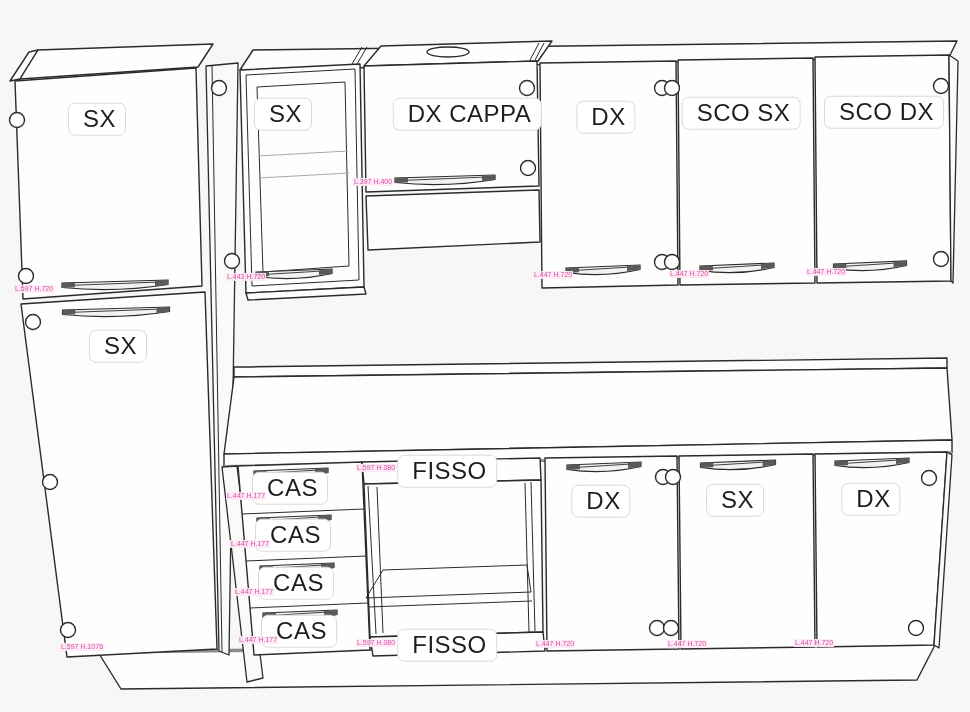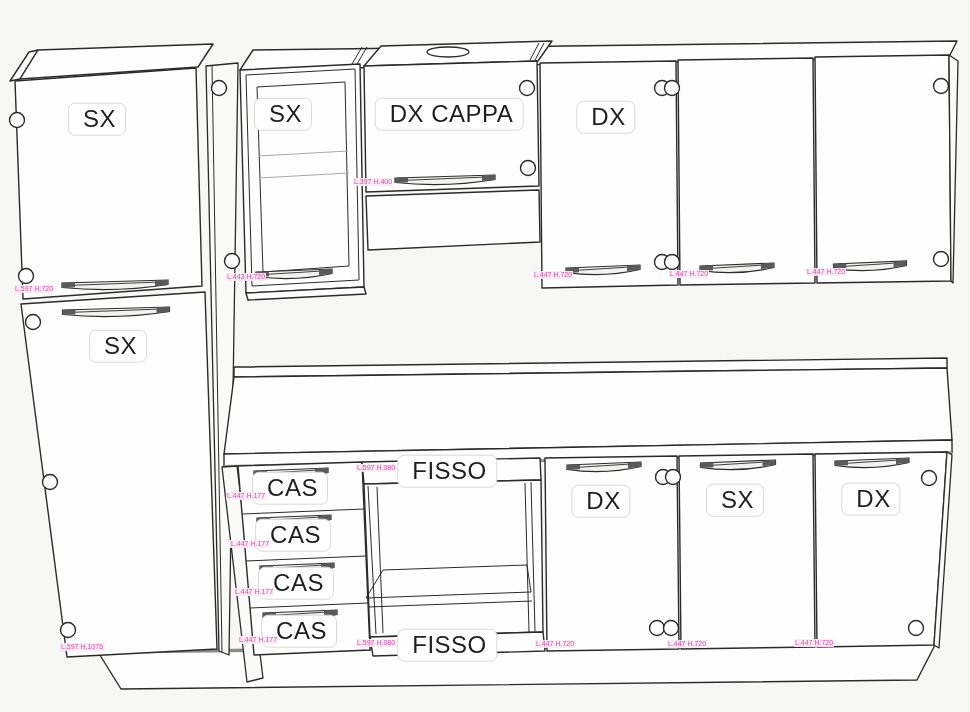--- a/index.html
+++ b/index.html
@@ -167,22 +167,24 @@
         <circle cx="673" cy="477" r="7.5" fill="#ffffff" stroke="#2b2b2b" stroke-width="1.4"></circle>
         <circle cx="657" cy="628" r="7.5" fill="#ffffff" stroke="#2b2b2b" stroke-width="1.4"></circle>
         <circle cx="671" cy="628" r="7.5" fill="#ffffff" stroke="#2b2b2b" stroke-width="1.4"></circle>
         <circle cx="929" cy="478" r="7.5" fill="#ffffff" stroke="#2b2b2b" stroke-width="1.4"></circle>
         <circle cx="916" cy="628" r="7.5" fill="#ffffff" stroke="#2b2b2b" stroke-width="1.4"></circle>
       </g>
   </svg>
 
   <div class="chip" style="left:97px;top:119px">SX</div>
   <div class="chip" style="left:283px;top:114px">SX</div>
-  <div class="chip" style="left:449px;top:114px">DX CAPPA</div>
+  <div class="chip" style="left:467px;top:114px">DX CAPPA</div>
   <div class="chip" style="left:606px;top:117px">DX</div>
+  <div class="chip" style="left:741px;top:113px">SCO SX</div>
+  <div class="chip" style="left:884px;top:112px">SCO DX</div>
   <div class="chip" style="left:118px;top:346px">SX</div>
   <div class="chip" style="left:290px;top:488px">CAS</div>
   <div class="chip" style="left:293px;top:535px">CAS</div>
   <div class="chip" style="left:296px;top:583px">CAS</div>
   <div class="chip" style="left:299px;top:631px">CAS</div>
   <div class="chip" style="left:447px;top:471px">FISSO</div>
   <div class="chip" style="left:447px;top:645px">FISSO</div>
   <div class="chip" style="left:601px;top:501px">DX</div>
   <div class="chip" style="left:735px;top:500px">SX</div>
   <div class="chip" style="left:871px;top:499px">DX</div>

